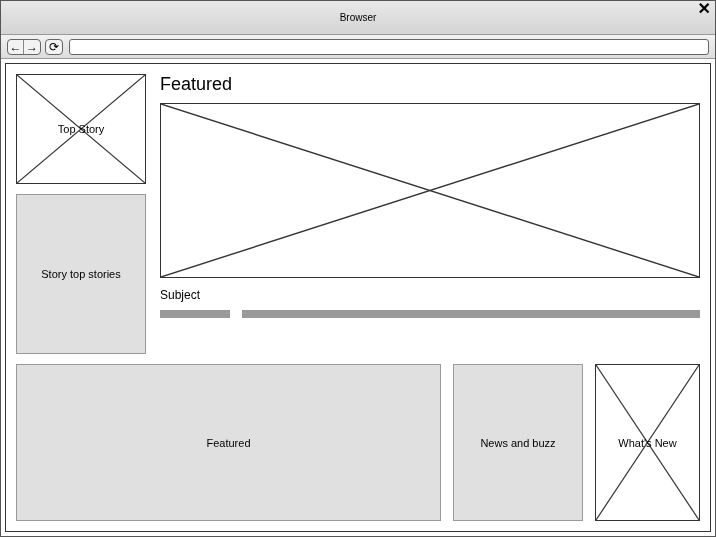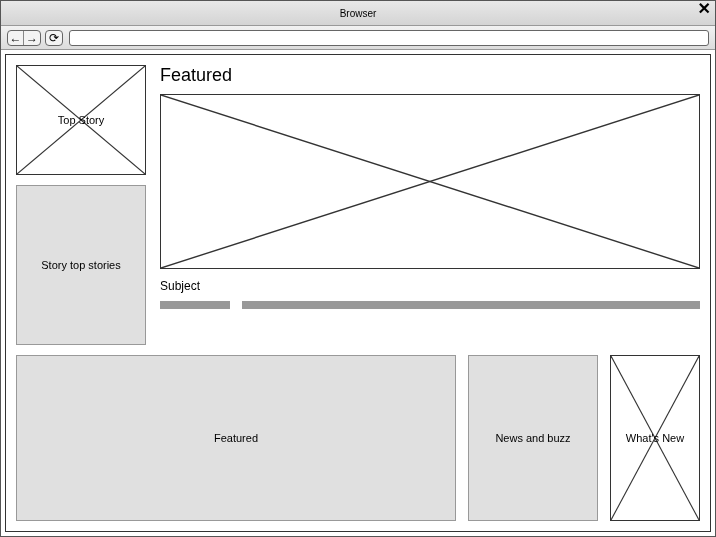--- a/index.html
+++ b/index.html
@@ -12,21 +12,21 @@
     }
     .window {
       width: 716px;
       height: 537px;
       border: 1px solid #555;
       background: #fff;
       display: flex;
       flex-direction: column;
     }
     .titlebar {
-      height: 25px;
+      height: 34px;
       background: linear-gradient(to bottom, #e8e8e8, #d4d4d4);
       border-bottom: 1px solid #999;
       display: flex;
       align-items: center;
       justify-content: center;
       position: relative;
       font-size: 10px;
       text-align: right;
     }
     .titlebar-title {
@@ -163,21 +163,21 @@
     .greybar { height: 8px; background: #999; }
     .gb1 { width: 70px; }
     .gb2 { flex: 1; }
     .row2 {
       display: flex;
       gap: 12px;
       flex: 1;
     }
     .news-buzz { width: 130px; }
     .featured { flex: 1; }
-    .whats-new { width: 90px; }
+    .whats-new { width: 105px; }
     .row2 .box { height: 100%; }
   </style>
 </head>
 <body>
 
 <div class="window">
   <div class="titlebar">
     <span class="titlebar-title">Browser</span>
     <span class="close-btn">✕</span>
   </div>

